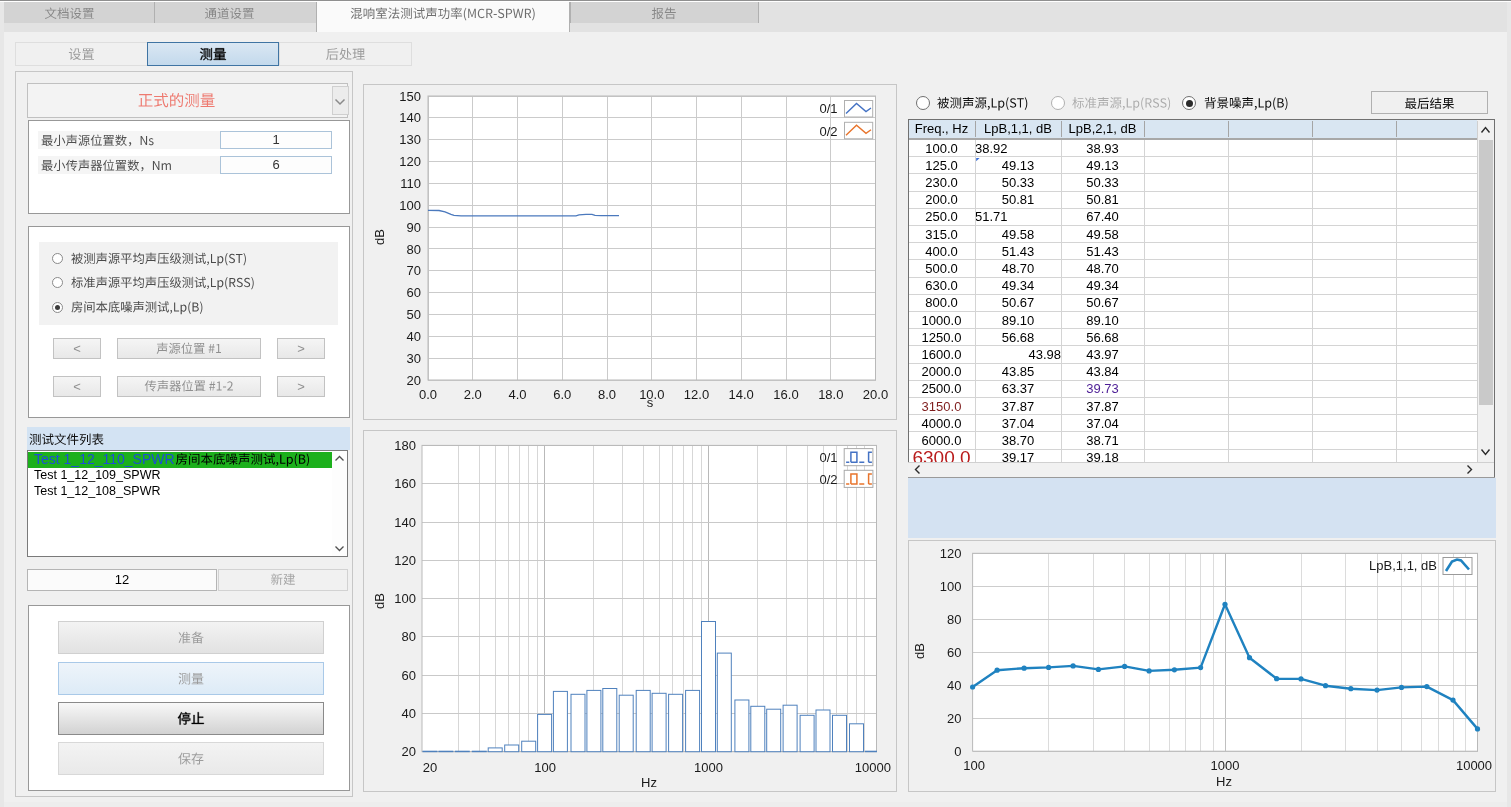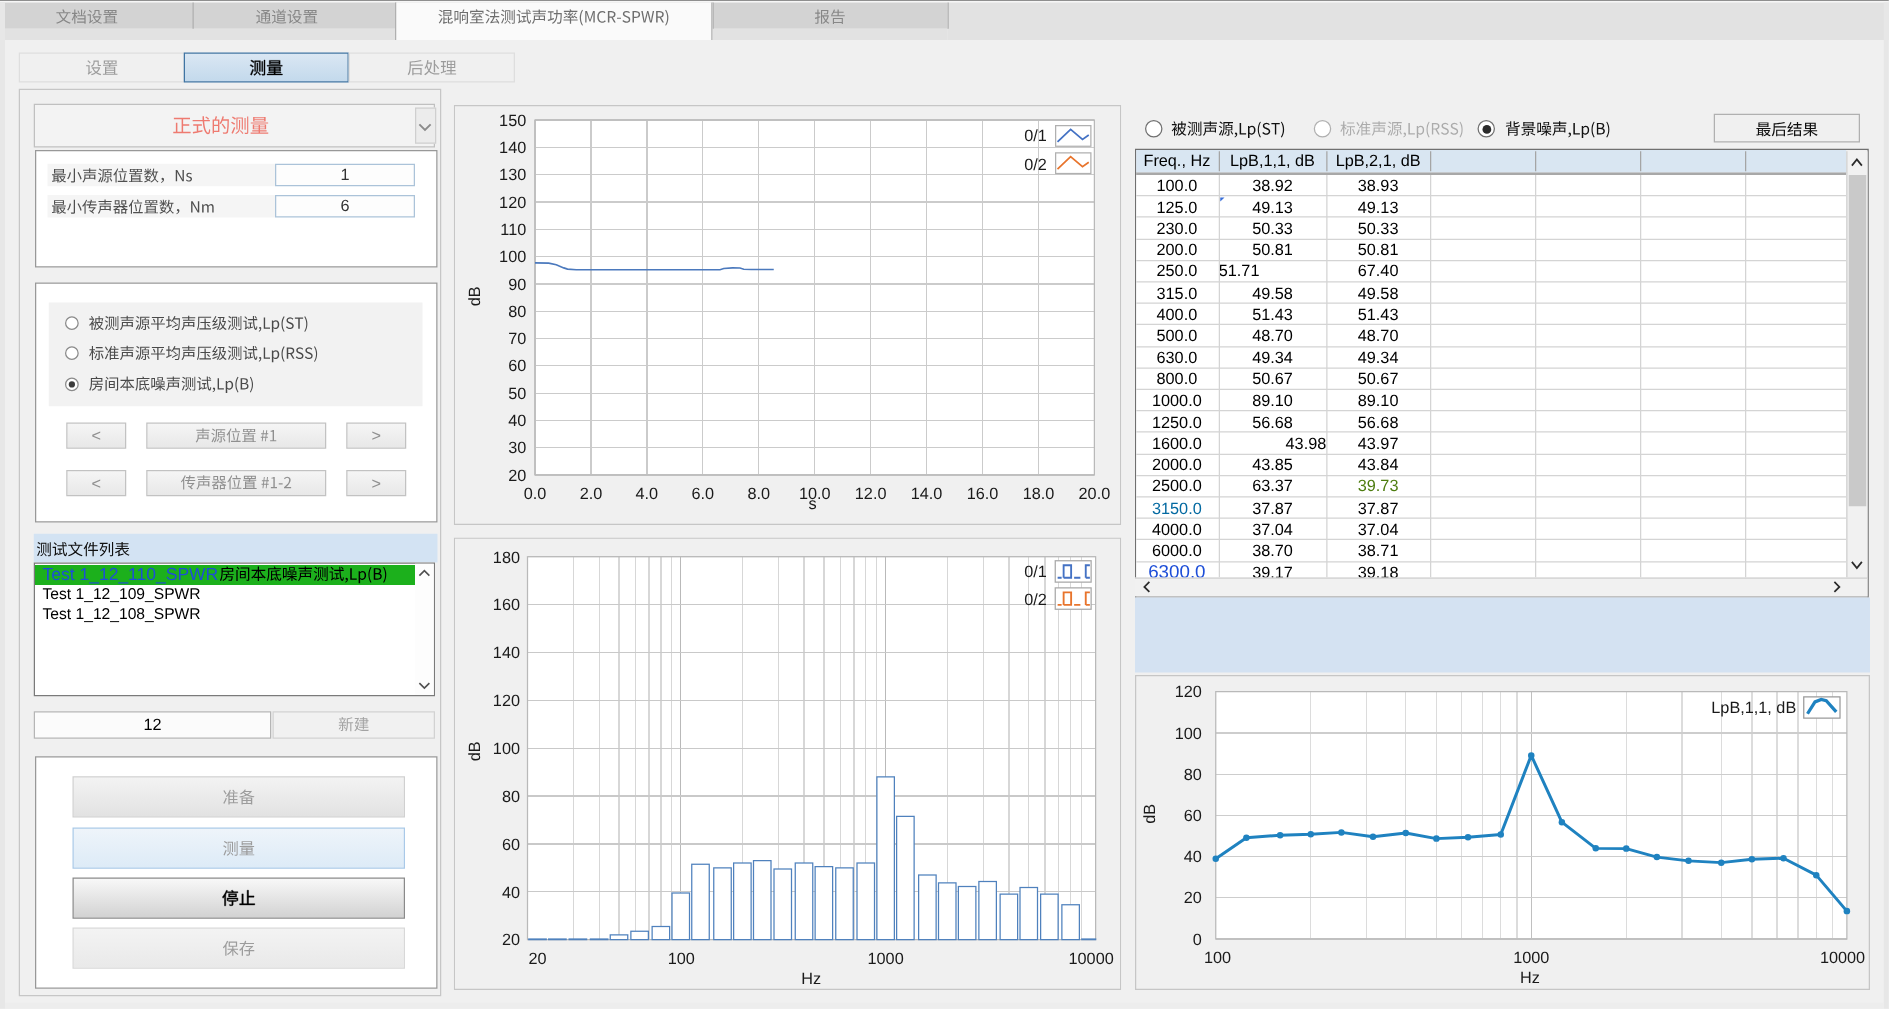--- a/index.html
+++ b/index.html
@@ -238,21 +238,21 @@
 <div style="position:absolute;left:975px;top:121px;width:86px;height:16px;font-size:13px;color:#000;text-align:center;line-height:16px">LpB,1,1, dB</div>
 <div style="position:absolute;left:1061px;top:121px;width:1px;height:16px;background:#a5a5a5"></div>
 <div style="position:absolute;left:1061px;top:121px;width:83px;height:16px;font-size:13px;color:#000;text-align:center;line-height:16px">LpB,2,1, dB</div>
 <div style="position:absolute;left:1144px;top:121px;width:1px;height:16px;background:#a5a5a5"></div>
 <div style="position:absolute;left:1228px;top:121px;width:1px;height:16px;background:#a5a5a5"></div>
 <div style="position:absolute;left:1312px;top:121px;width:1px;height:16px;background:#a5a5a5"></div>
 <div style="position:absolute;left:1396px;top:121px;width:1px;height:16px;background:#a5a5a5"></div>
 <div style="position:absolute;left:909px;top:139.5px;width:568px;height:322.5px;background:#ffffff"></div>
 <div style="position:absolute;left:909px;top:156.2px;width:568px;height:1px;background:#d4d4d4"></div>
 <div style="position:absolute;left:908px;top:139.5px;width:67px;height:17.2px;font-size:13px;color:#000;text-align:center;line-height:17.2px;overflow:hidden">100.0</div>
-<div style="position:absolute;left:975px;top:139.5px;width:86px;height:17.2px;font-size:13px;color:#000;text-align:center;line-height:17.2px;overflow:hidden">38.92</div>
+<div style="position:absolute;left:975px;top:139.5px;width:86px;height:17.2px;font-size:13px;color:#000;text-align:left;line-height:17.2px;overflow:hidden">38.92</div>
 <div style="position:absolute;left:1061px;top:139.5px;width:83px;height:17.2px;font-size:13px;color:#000;text-align:center;line-height:17.2px;overflow:hidden">38.93</div>
 <div style="position:absolute;left:909px;top:173.39999999999998px;width:568px;height:1px;background:#d4d4d4"></div>
 <div style="position:absolute;left:908px;top:156.7px;width:67px;height:17.2px;font-size:13px;color:#000;text-align:center;line-height:17.2px;overflow:hidden">125.0</div>
 <div style="position:absolute;left:975px;top:156.7px;width:86px;height:17.2px;font-size:13px;color:#000;text-align:center;line-height:17.2px;overflow:hidden">49.13</div>
 <div style="position:absolute;left:1061px;top:156.7px;width:83px;height:17.2px;font-size:13px;color:#000;text-align:center;line-height:17.2px;overflow:hidden">49.13</div>
 <div style="position:absolute;left:909px;top:190.6px;width:568px;height:1px;background:#d4d4d4"></div>
 <div style="position:absolute;left:908px;top:173.9px;width:67px;height:17.2px;font-size:13px;color:#000;text-align:center;line-height:17.2px;overflow:hidden">230.0</div>
 <div style="position:absolute;left:975px;top:173.9px;width:86px;height:17.2px;font-size:13px;color:#000;text-align:center;line-height:17.2px;overflow:hidden">50.33</div>
 <div style="position:absolute;left:1061px;top:173.9px;width:83px;height:17.2px;font-size:13px;color:#000;text-align:center;line-height:17.2px;overflow:hidden">50.33</div>
 <div style="position:absolute;left:909px;top:207.79999999999998px;width:568px;height:1px;background:#d4d4d4"></div>
@@ -295,34 +295,34 @@
 <div style="position:absolute;left:908px;top:345.9px;width:67px;height:17.2px;font-size:13px;color:#000;text-align:center;line-height:17.2px;overflow:hidden">1600.0</div>
 <div style="position:absolute;left:975px;top:345.9px;width:86px;height:17.2px;font-size:13px;color:#000;text-align:right;line-height:17.2px;overflow:hidden">43.98</div>
 <div style="position:absolute;left:1061px;top:345.9px;width:83px;height:17.2px;font-size:13px;color:#000;text-align:center;line-height:17.2px;overflow:hidden">43.97</div>
 <div style="position:absolute;left:909px;top:379.8px;width:568px;height:1px;background:#d4d4d4"></div>
 <div style="position:absolute;left:908px;top:363.1px;width:67px;height:17.2px;font-size:13px;color:#000;text-align:center;line-height:17.2px;overflow:hidden">2000.0</div>
 <div style="position:absolute;left:975px;top:363.1px;width:86px;height:17.2px;font-size:13px;color:#000;text-align:center;line-height:17.2px;overflow:hidden">43.85</div>
 <div style="position:absolute;left:1061px;top:363.1px;width:83px;height:17.2px;font-size:13px;color:#000;text-align:center;line-height:17.2px;overflow:hidden">43.84</div>
 <div style="position:absolute;left:909px;top:396.99999999999994px;width:568px;height:1px;background:#d4d4d4"></div>
 <div style="position:absolute;left:908px;top:380.29999999999995px;width:67px;height:17.2px;font-size:13px;color:#000;text-align:center;line-height:17.2px;overflow:hidden">2500.0</div>
 <div style="position:absolute;left:975px;top:380.29999999999995px;width:86px;height:17.2px;font-size:13px;color:#000;text-align:center;line-height:17.2px;overflow:hidden">63.37</div>
-<div style="position:absolute;left:1061px;top:380.29999999999995px;width:83px;height:32px;font-size:13px;color:#4d7c0f;text-align:center;line-height:17.2px;overflow:hidden">39.73</div>
+<div style="position:absolute;left:1061px;top:380.29999999999995px;width:83px;height:32px;font-size:13px;color:#4c1d95;text-align:center;line-height:17.2px;overflow:hidden">39.73</div>
 <div style="position:absolute;left:909px;top:414.2px;width:568px;height:1px;background:#d4d4d4"></div>
-<div style="position:absolute;left:908px;top:397.5px;width:67px;height:17.2px;font-size:13px;color:#0369a1;text-align:center;line-height:17.2px;overflow:hidden">3150.0</div>
+<div style="position:absolute;left:908px;top:397.5px;width:67px;height:17.2px;font-size:13px;color:#7f1d1d;text-align:center;line-height:17.2px;overflow:hidden">3150.0</div>
 <div style="position:absolute;left:975px;top:397.5px;width:86px;height:17.2px;font-size:13px;color:#000;text-align:center;line-height:17.2px;overflow:hidden">37.87</div>
 <div style="position:absolute;left:1061px;top:397.5px;width:83px;height:17.2px;font-size:13px;color:#000;text-align:center;line-height:17.2px;overflow:hidden">37.87</div>
 <div style="position:absolute;left:909px;top:431.4px;width:568px;height:1px;background:#d4d4d4"></div>
 <div style="position:absolute;left:908px;top:414.7px;width:67px;height:17.2px;font-size:13px;color:#000;text-align:center;line-height:17.2px;overflow:hidden">4000.0</div>
 <div style="position:absolute;left:975px;top:414.7px;width:86px;height:17.2px;font-size:13px;color:#000;text-align:center;line-height:17.2px;overflow:hidden">37.04</div>
 <div style="position:absolute;left:1061px;top:414.7px;width:83px;height:17.2px;font-size:13px;color:#000;text-align:center;line-height:17.2px;overflow:hidden">37.04</div>
 <div style="position:absolute;left:909px;top:448.59999999999997px;width:568px;height:1px;background:#d4d4d4"></div>
 <div style="position:absolute;left:908px;top:431.9px;width:67px;height:17.2px;font-size:13px;color:#000;text-align:center;line-height:17.2px;overflow:hidden">6000.0</div>
 <div style="position:absolute;left:975px;top:431.9px;width:86px;height:17.2px;font-size:13px;color:#000;text-align:center;line-height:17.2px;overflow:hidden">38.70</div>
 <div style="position:absolute;left:1061px;top:431.9px;width:83px;height:17.2px;font-size:13px;color:#000;text-align:center;line-height:17.2px;overflow:hidden">38.71</div>
-<div style="position:absolute;left:908px;top:449.09999999999997px;width:67px;height:17.2px;font-size:15px;color:#1d4ed8;text-align:center;line-height:17.2px;overflow:hidden">6300.0</div>
+<div style="position:absolute;left:908px;top:449.09999999999997px;width:67px;height:17.2px;font-size:19px;color:#b91c1c;text-align:center;line-height:17.2px;overflow:hidden">6300.0</div>
 <div style="position:absolute;left:975px;top:449.09999999999997px;width:86px;height:17.2px;font-size:13px;color:#000;text-align:center;line-height:17.2px;overflow:hidden">39.17</div>
 <div style="position:absolute;left:1061px;top:449.09999999999997px;width:83px;height:17.2px;font-size:13px;color:#000;text-align:center;line-height:17.2px;overflow:hidden">39.18</div>
 <div style="position:absolute;left:975px;top:139.5px;width:1px;height:322.5px;background:#d4d4d4"></div>
 <div style="position:absolute;left:1061px;top:139.5px;width:1px;height:322.5px;background:#d4d4d4"></div>
 <div style="position:absolute;left:1144px;top:139.5px;width:1px;height:322.5px;background:#d4d4d4"></div>
 <div style="position:absolute;left:1228px;top:139.5px;width:1px;height:322.5px;background:#d4d4d4"></div>
 <div style="position:absolute;left:1312px;top:139.5px;width:1px;height:322.5px;background:#d4d4d4"></div>
 <div style="position:absolute;left:1396px;top:139.5px;width:1px;height:322.5px;background:#d4d4d4"></div>
 <div style="position:absolute;left:1477px;top:121px;width:17px;height:341px;background:#f1f1f1;border-left:1px solid #d0d0d0"></div>
 <div style="position:absolute;left:1478.5px;top:140px;width:14px;height:265px;background:#c9c9c9"></div>

